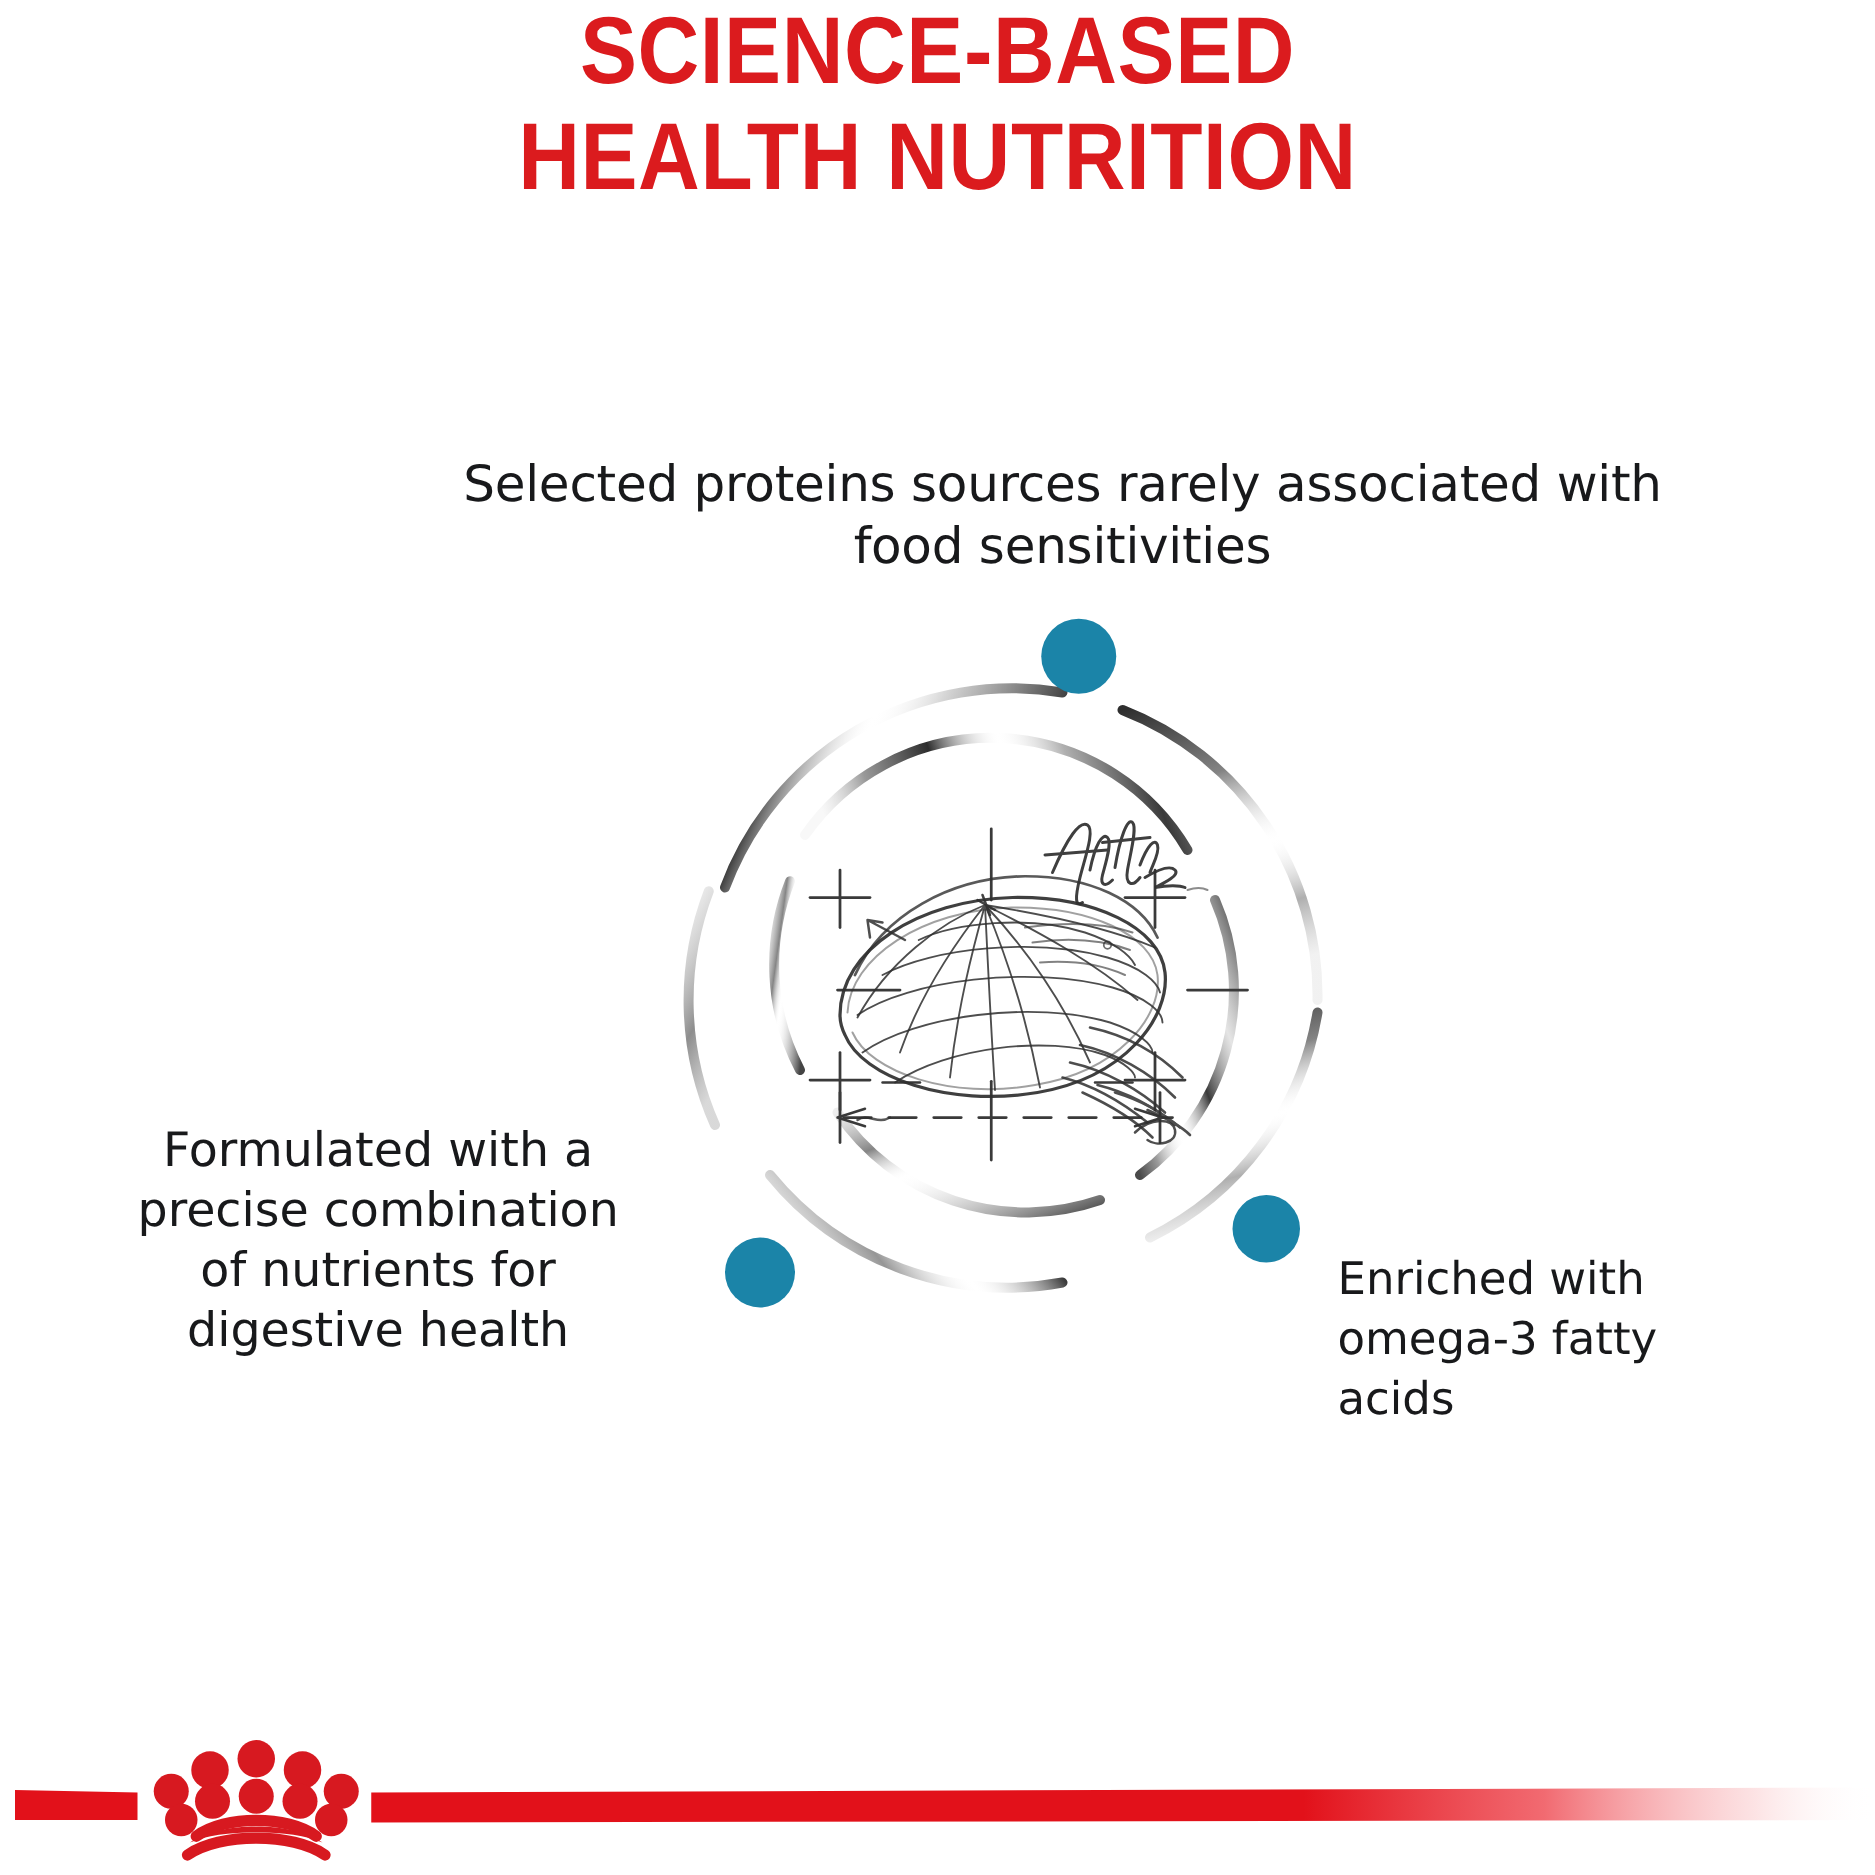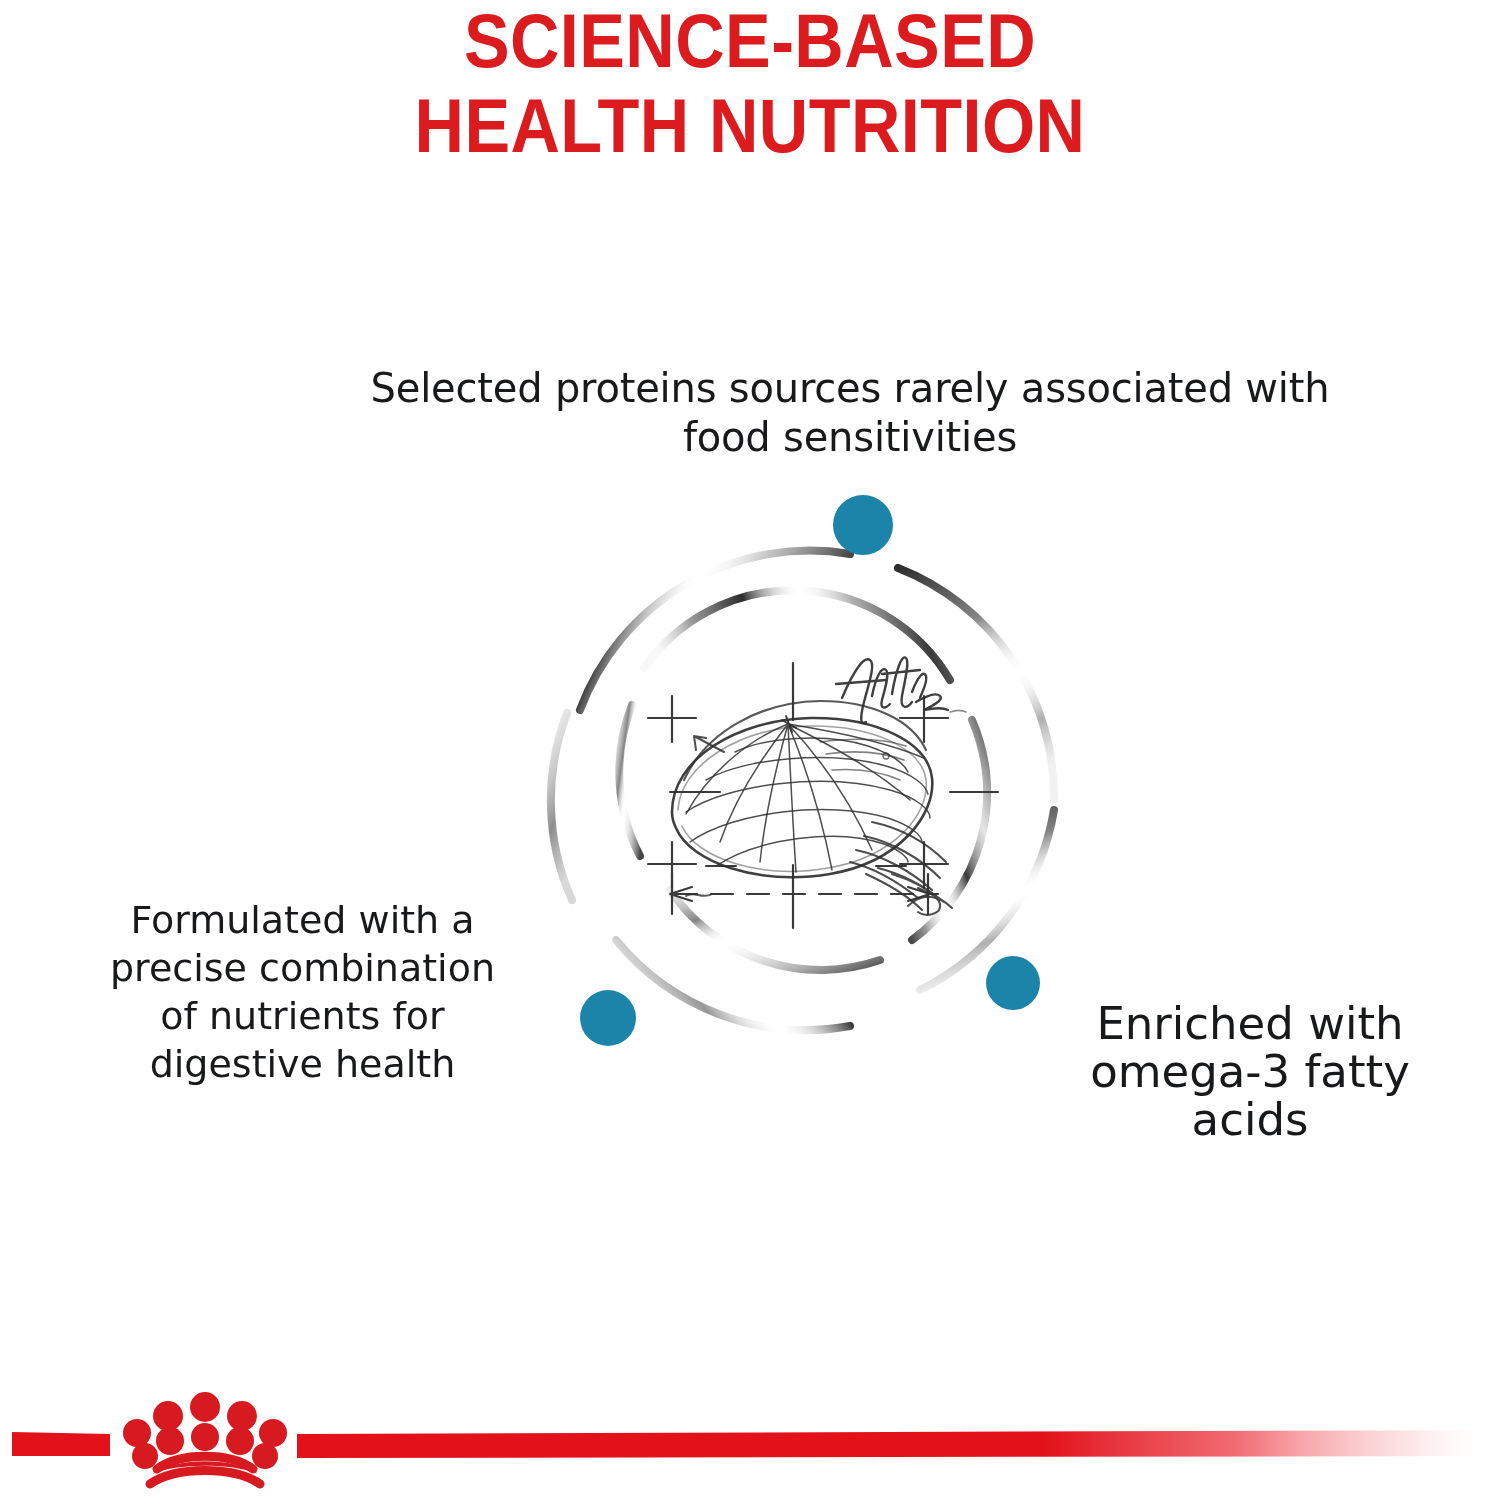--- a/index.html
+++ b/index.html
@@ -40,22 +40,21 @@
     font-size:40px;line-height:49px;
     letter-spacing:-0.2px;
   }
   #cap-left{
     left:105px;top:896px;width:395px;
     text-align:center;
     font-size:38px;line-height:48px;
   }
   #cap-right{
     left:1070px;top:1000px;width:360px;
-    text-align:center;
-    font-size:45px;line-height:48px;
+    font-size:36px;line-height:48px;
   }
 
   
   #graphic{position:absolute;left:520px;top:470px;width:580px;height:620px;}
   #graphic svg{display:block;width:580px;height:620px;}
 
   
   #footer{position:absolute;left:0;top:1386px;width:1500px;height:114px;}
   #footer svg{display:block;width:1500px;height:114px;}
 </style>

